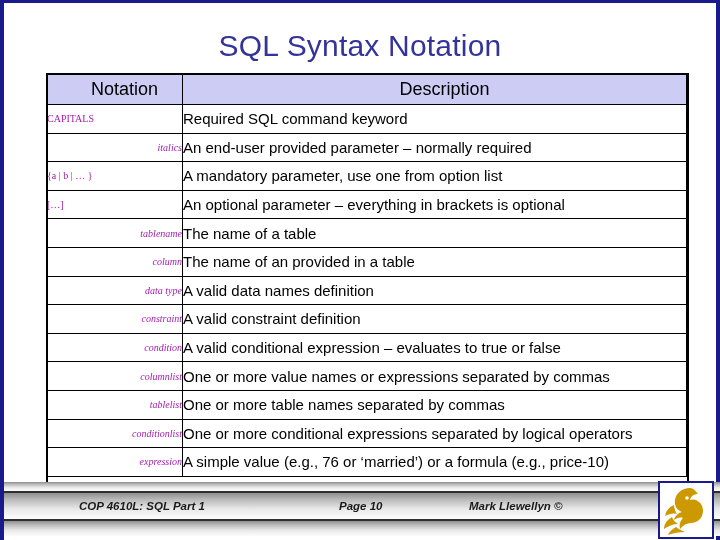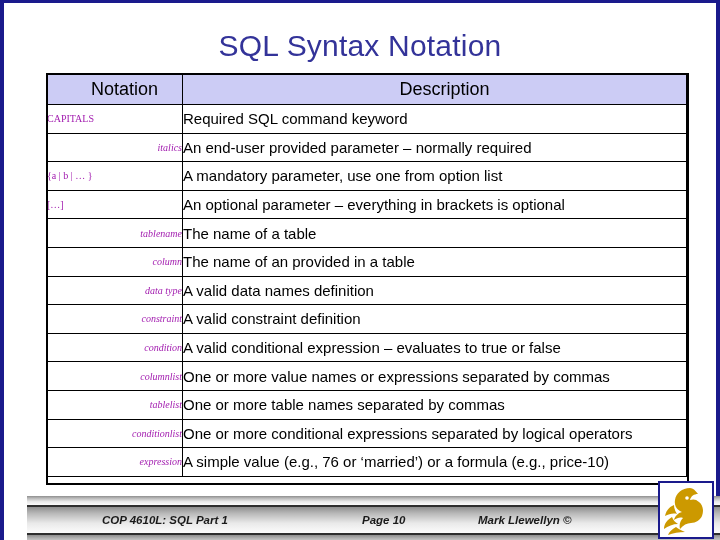--- a/index.html
+++ b/index.html
@@ -106,22 +106,21 @@
     box-sizing: border-box;
     pointer-events: none;
   }
 
   
   #footer {
     position: absolute;
     left: 0;
     right: 0;
     bottom: 0;
-    height: 44px;
-    margin-left: 23px;
+    height: 58px;
   }
   .fbar {
     position: absolute;
     left: 0;
     width: 720px;
     background: linear-gradient(to bottom, #8e8e8e 0%, #b9b9b9 25%, #e9e9e9 62%, #fcfcfc 100%);
   }
   #fbar-top    { top: 0px;  height: 9px; }
   #fbar-mid    { top: 11px; height: 26px; }
   #fbar-bottom { top: 39px; height: 15px; }
@@ -146,21 +145,21 @@
     align-items: center;
     font-family: "Liberation Sans", sans-serif;
     font-style: italic;
     font-weight: bold;
     font-size: 11.5px;
     color: #1a1a1a;
     white-space: nowrap;
   }
   #footer-course { position: absolute; left: 75px; }
   #footer-page   { position: absolute; left: 335px; }
-  #footer-author { position: absolute; left: 451px; }
+  #footer-author { position: absolute; left: 465px; }
 
   
   #logo-box {
     position: absolute;
     right: 2px;
     bottom: 1px;
     width: 56px;
     height: 58px;
     background: #ffffff;
     border: 2px solid #1a1a8c;

